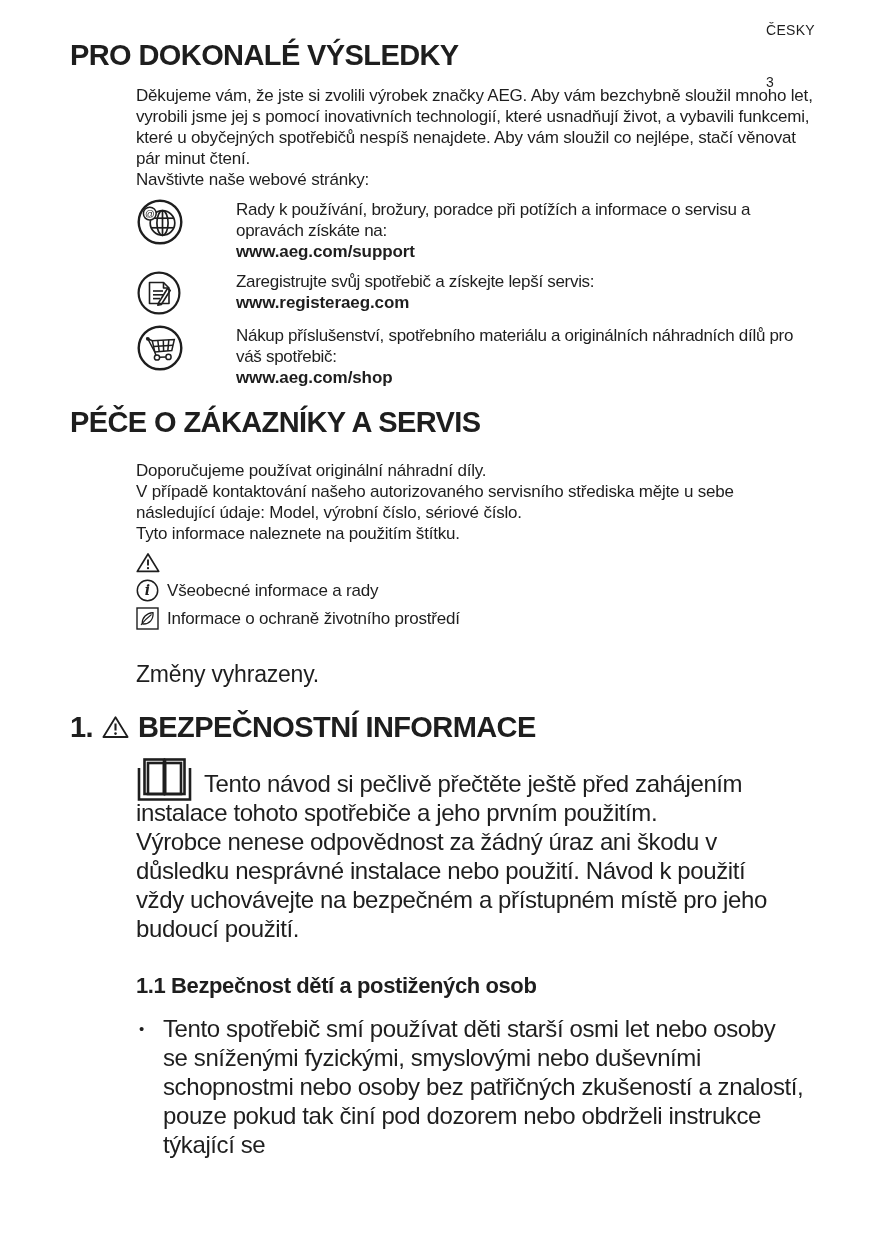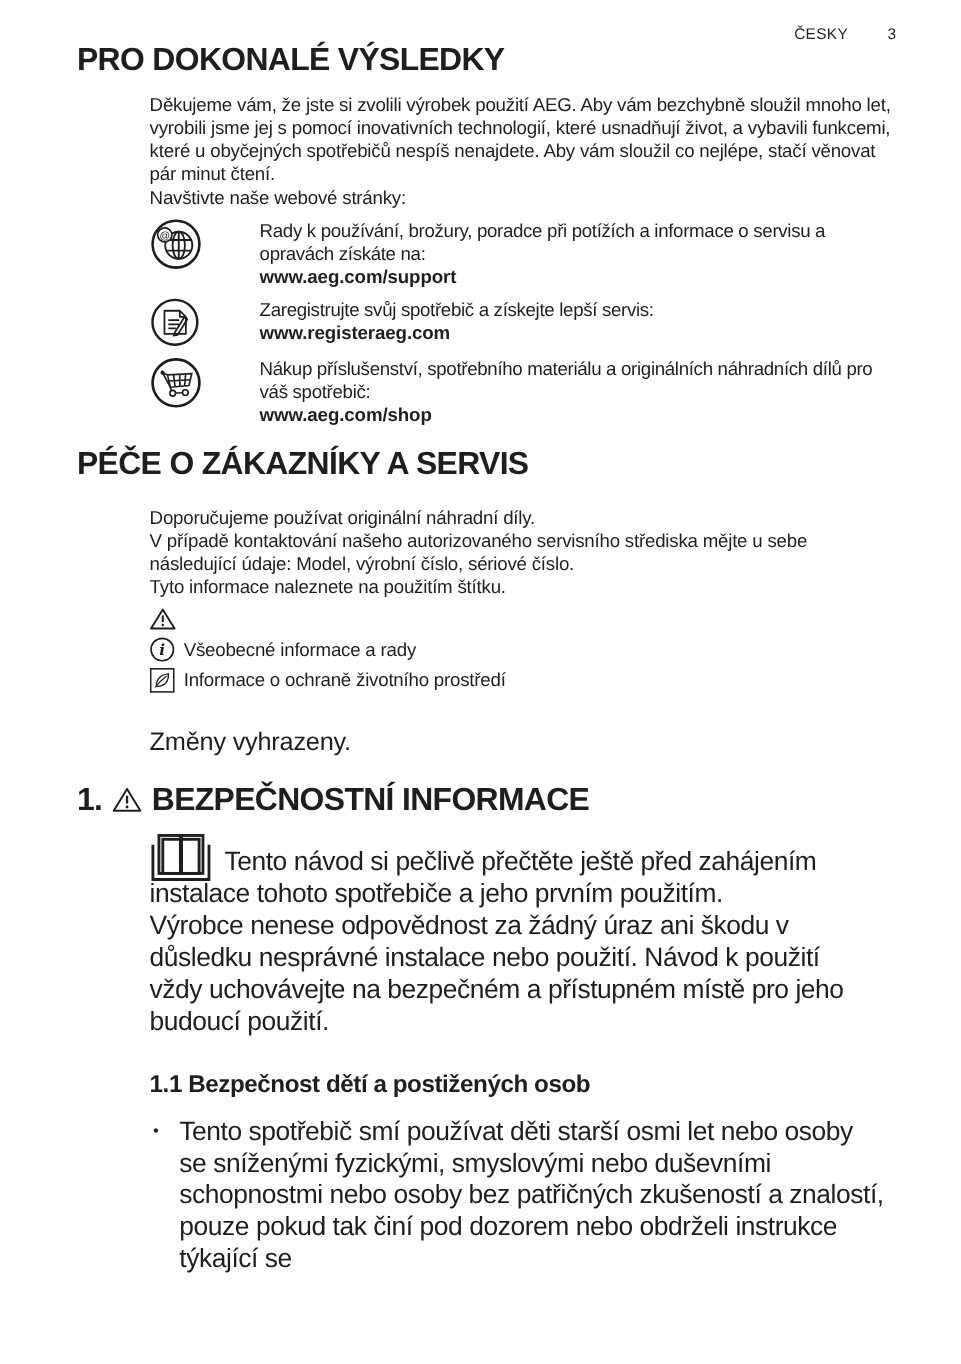--- a/index.html
+++ b/index.html
@@ -3,21 +3,21 @@
 <meta charset="utf-8">
 <style>
   html,body { margin:0; padding:0; background:#e8e8e8; }
   .page {
     width:874px; height:1240px; margin:0 auto; background:#ffffff;
     position:relative; overflow:hidden; color:#1e1e1e;
     font-family:"Liberation Sans", sans-serif;
   }
   .header {
     position:absolute; top:22px; right:59px;
-    font-size:14px; letter-spacing:0.3px; display:flex; gap:36px;
+    font-size:14px; letter-spacing:0.3px; display:flex; gap:36px;flex-direction:column;
   }
   .flow { padding-top:40px; }
   h1 {
     margin:0 0 0 70px; font-size:29px; font-weight:700;
     letter-spacing:-0.6px; line-height:1.05;
   }
   .content { margin:15px 58px 0 136px; }
   .body-text { font-size:17px; line-height:21px; letter-spacing:-0.2px; margin:0; }
   .link-row { display:flex; align-items:flex-start; margin-top:7px; }
   .link-icon-cell { flex:0 0 100px; padding-top:1px; }
@@ -59,21 +59,21 @@
   <div class="header">
     <span>ČESKY</span>
     <span>3</span>
   </div>
 
   <div class="flow">
 
     <h1>PRO DOKONALÉ VÝSLEDKY</h1>
 
     <div class="content">
-      <p class="body-text">Děkujeme vám, že jste si zvolili výrobek použití AEG. Aby vám bezchybně sloužil mnoho let, vyrobili jsme jej s pomocí inovativních technologií, které usnadňují život, a vybavili funkcemi, které u obyčejných spotřebičů nespíš nenajdete. Aby vám sloužil co nejlépe, stačí věnovat pár minut čtení.</p>
+      <p class="body-text">Děkujeme vám, že jste si zvolili výrobek značky AEG. Aby vám bezchybně sloužil mnoho let, vyrobili jsme jej s pomocí inovativních technologií, které usnadňují život, a vybavili funkcemi, které u obyčejných spotřebičů nespíš nenajdete. Aby vám sloužil co nejlépe, stačí věnovat pár minut čtení.</p>
       <p class="body-text">Navštivte naše webové stránky:</p>
 
       <div class="link-row">
         <div class="link-icon-cell">
           <svg width="48" height="48" viewBox="0 0 48 48" aria-hidden="true">
             <circle cx="24" cy="24" r="21.3" fill="none" stroke="currentColor" stroke-width="2.4"></circle>
             <g fill="none" stroke="currentColor" stroke-width="1.7">
               <circle cx="26.5" cy="25" r="12.3"></circle>
               <ellipse cx="26.5" cy="25" rx="5.6" ry="12.3"></ellipse>
               <line x1="26.5" y1="12.7" x2="26.5" y2="37.3"></line>

